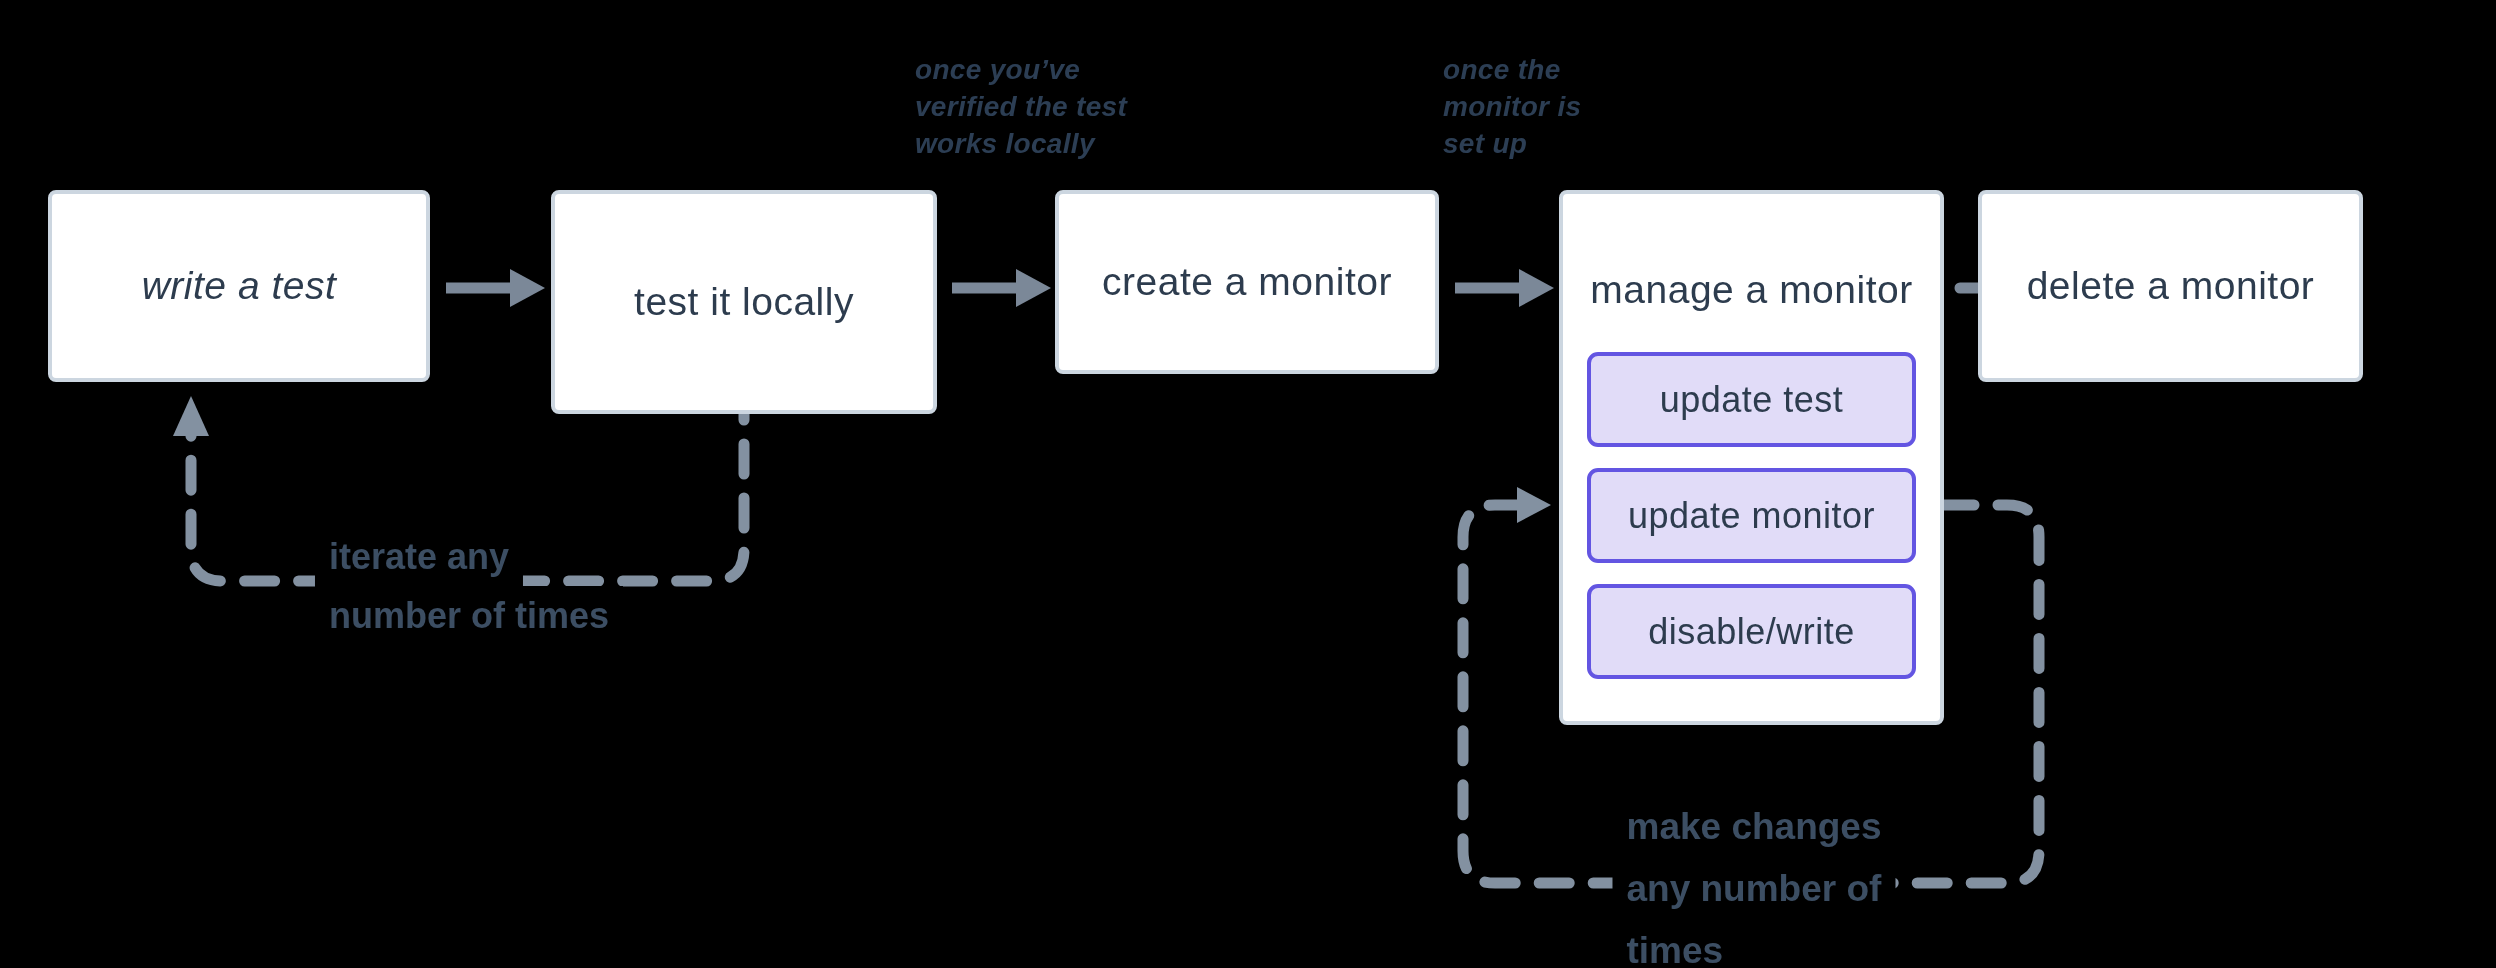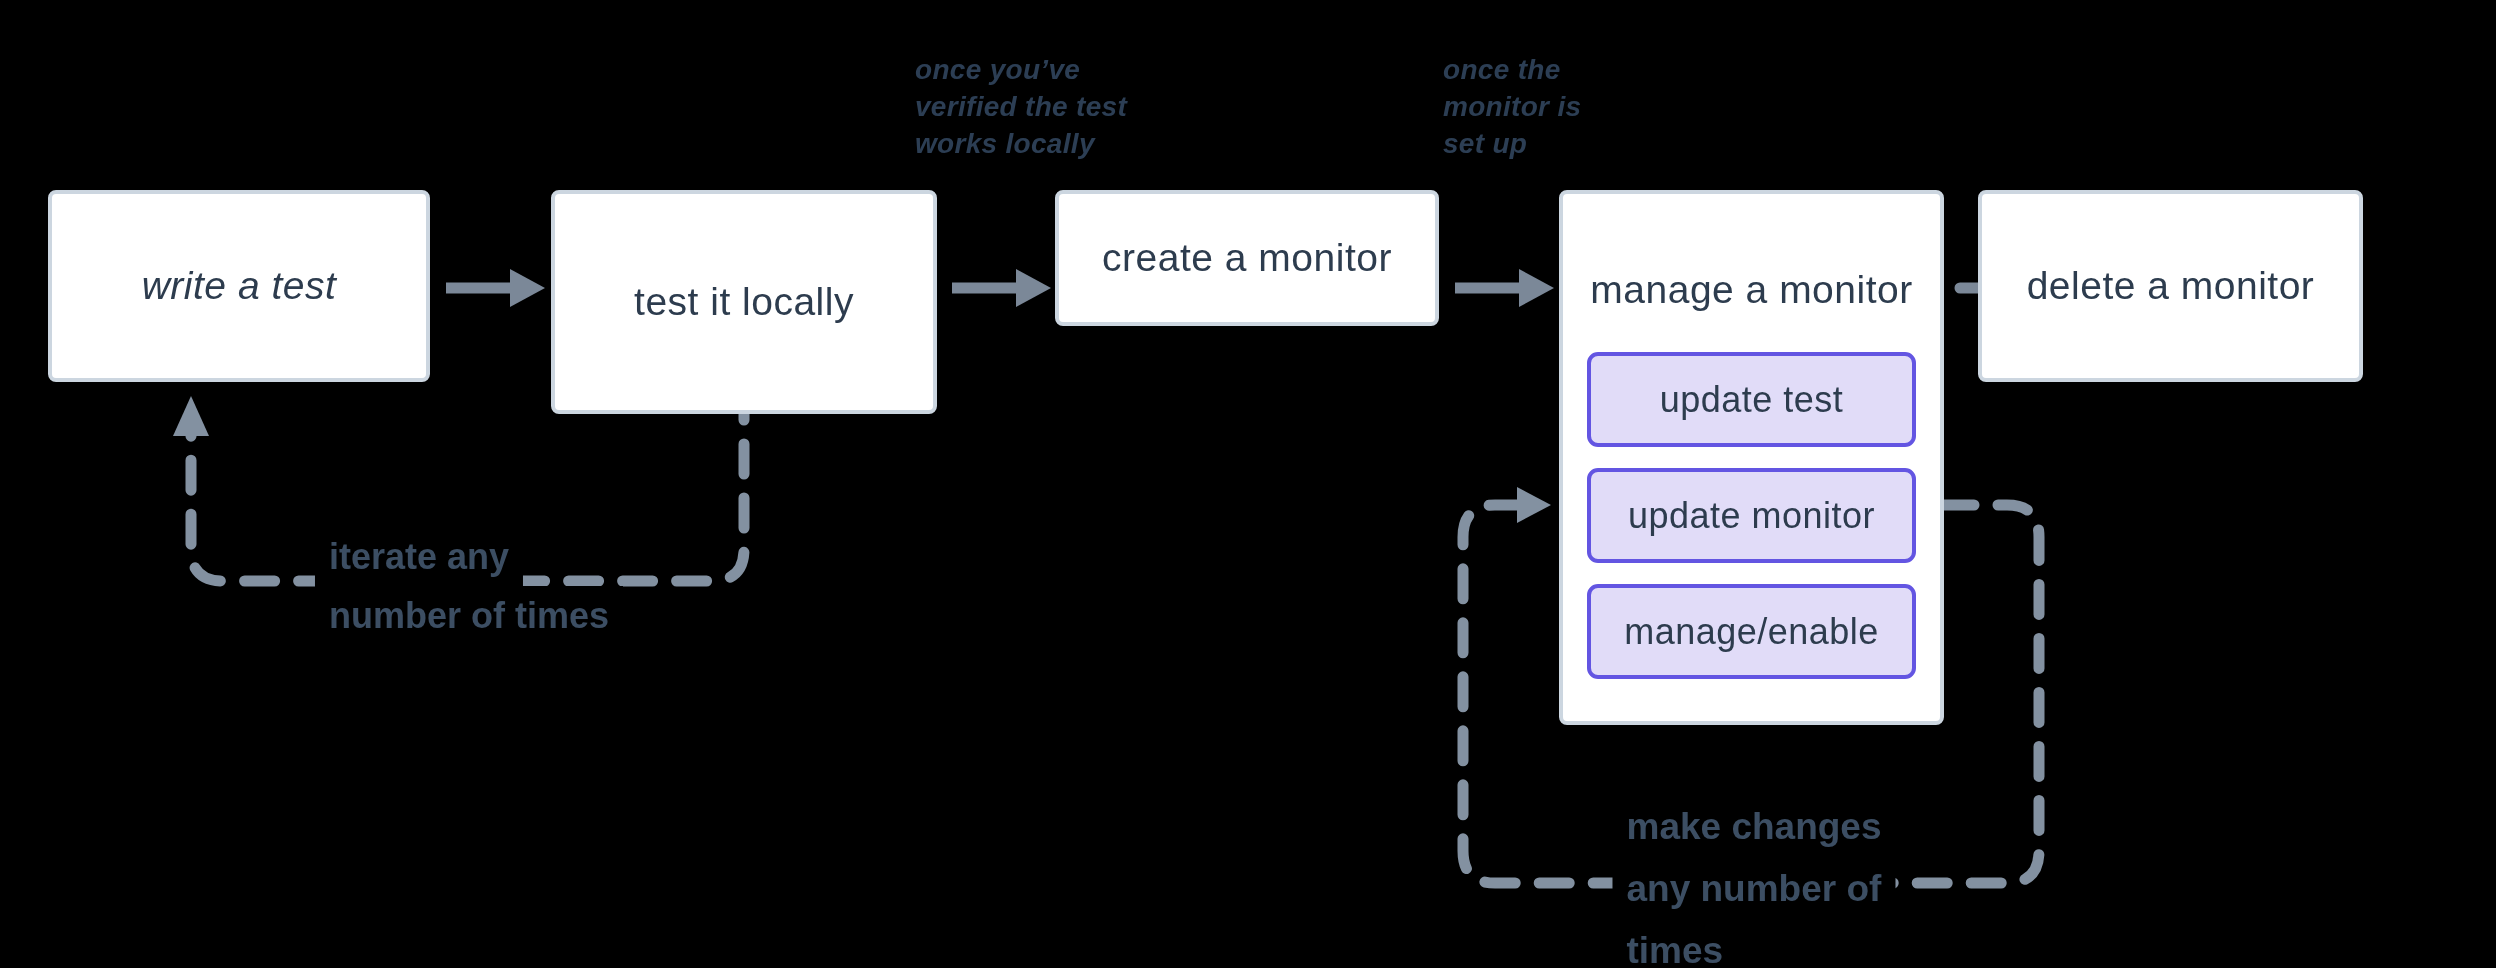--- a/index.html
+++ b/index.html
@@ -161,35 +161,35 @@
   </div>
 
   <div class="node" style="left:48px; top:190px; width:382px; height:192px;font-style:italic;">
     <span class="node-label">write a test</span>
   </div>
 
   <div class="node" style="left:551px; top:190px; width:386px; height:224px;">
     <span class="node-label">test it locally</span>
   </div>
 
-  <div class="node" style="left:1055px; top:190px; width:384px; height:136px;">
+  <div class="node" style="left:1055px; top:190px; width:384px; height:184px;">
     <span class="node-label">create a monitor</span>
   </div>
 
   <div class="node manage" style="left:1559px; top:190px; width:385px; height:535px;">
     <div class="manage-title node-label">manage a monitor</div>
     <div class="manage-buttons">
       <div class="sub-button">
         <span class="node-label">update test</span>
       </div>
       <div class="sub-button">
         <span class="node-label">update monitor</span>
       </div>
       <div class="sub-button">
-        <span class="node-label">manage/enable</span>
+        <span class="node-label">disable/write</span>
       </div>
     </div>
   </div>
 
   <div class="node" style="left:1978px; top:190px; width:385px; height:192px;">
     <span class="node-label">delete a monitor</span>
   </div>
 
   <div class="loop-label iterate" style="left:469px; top:527px;">
     <div><span class="line">iterate any</span></div>

